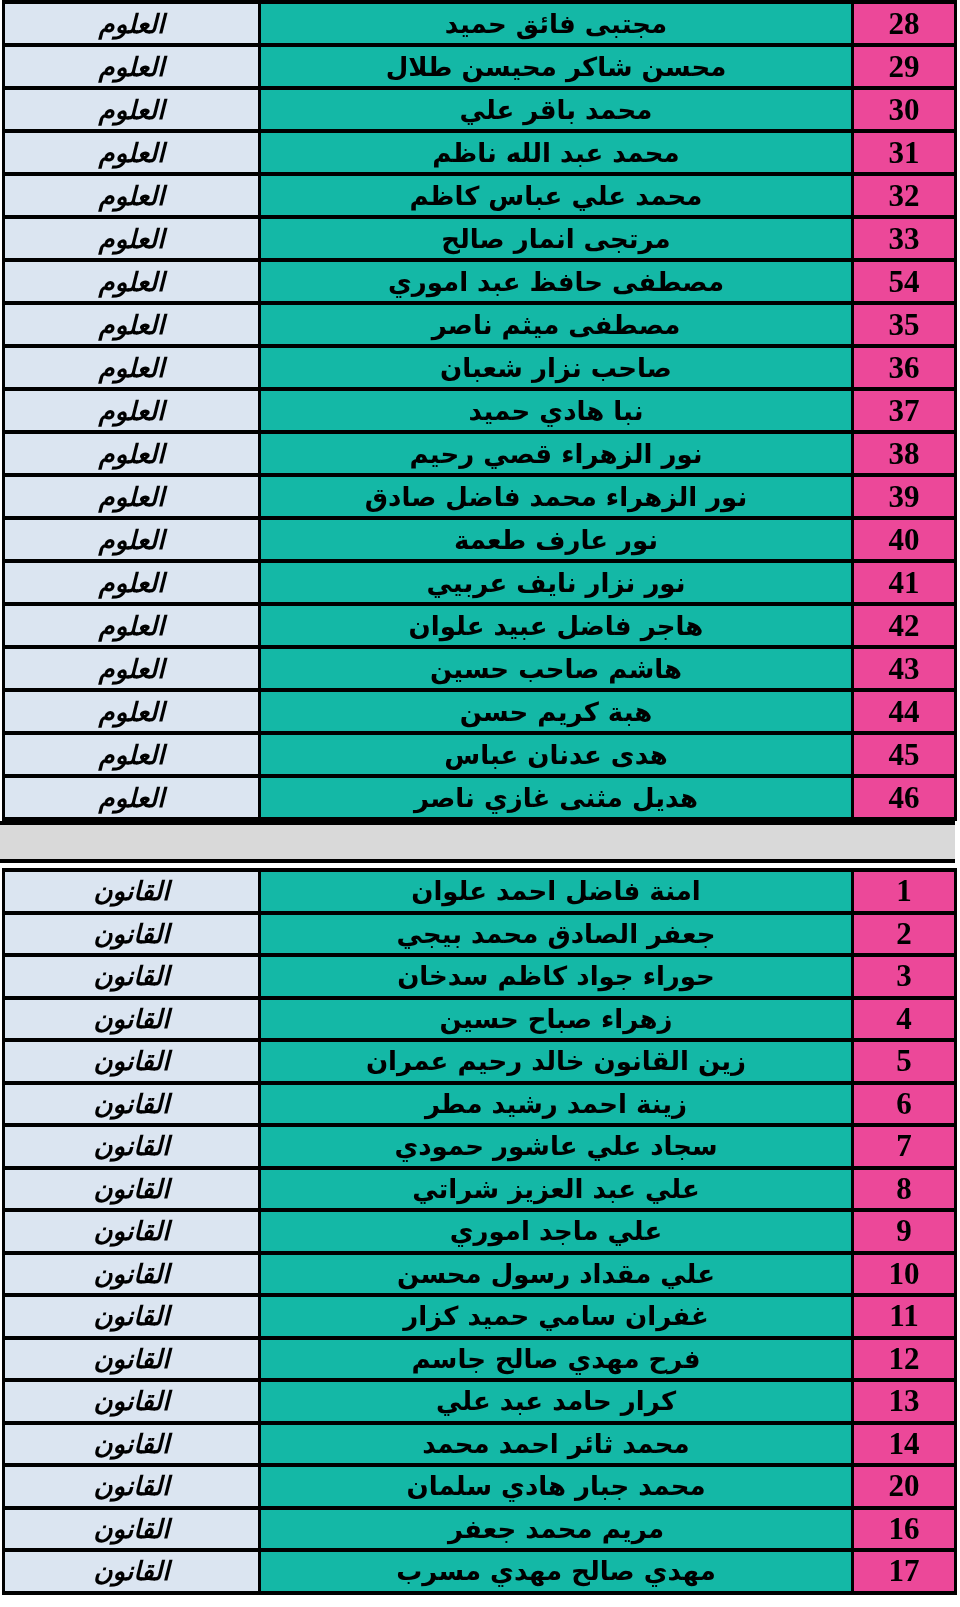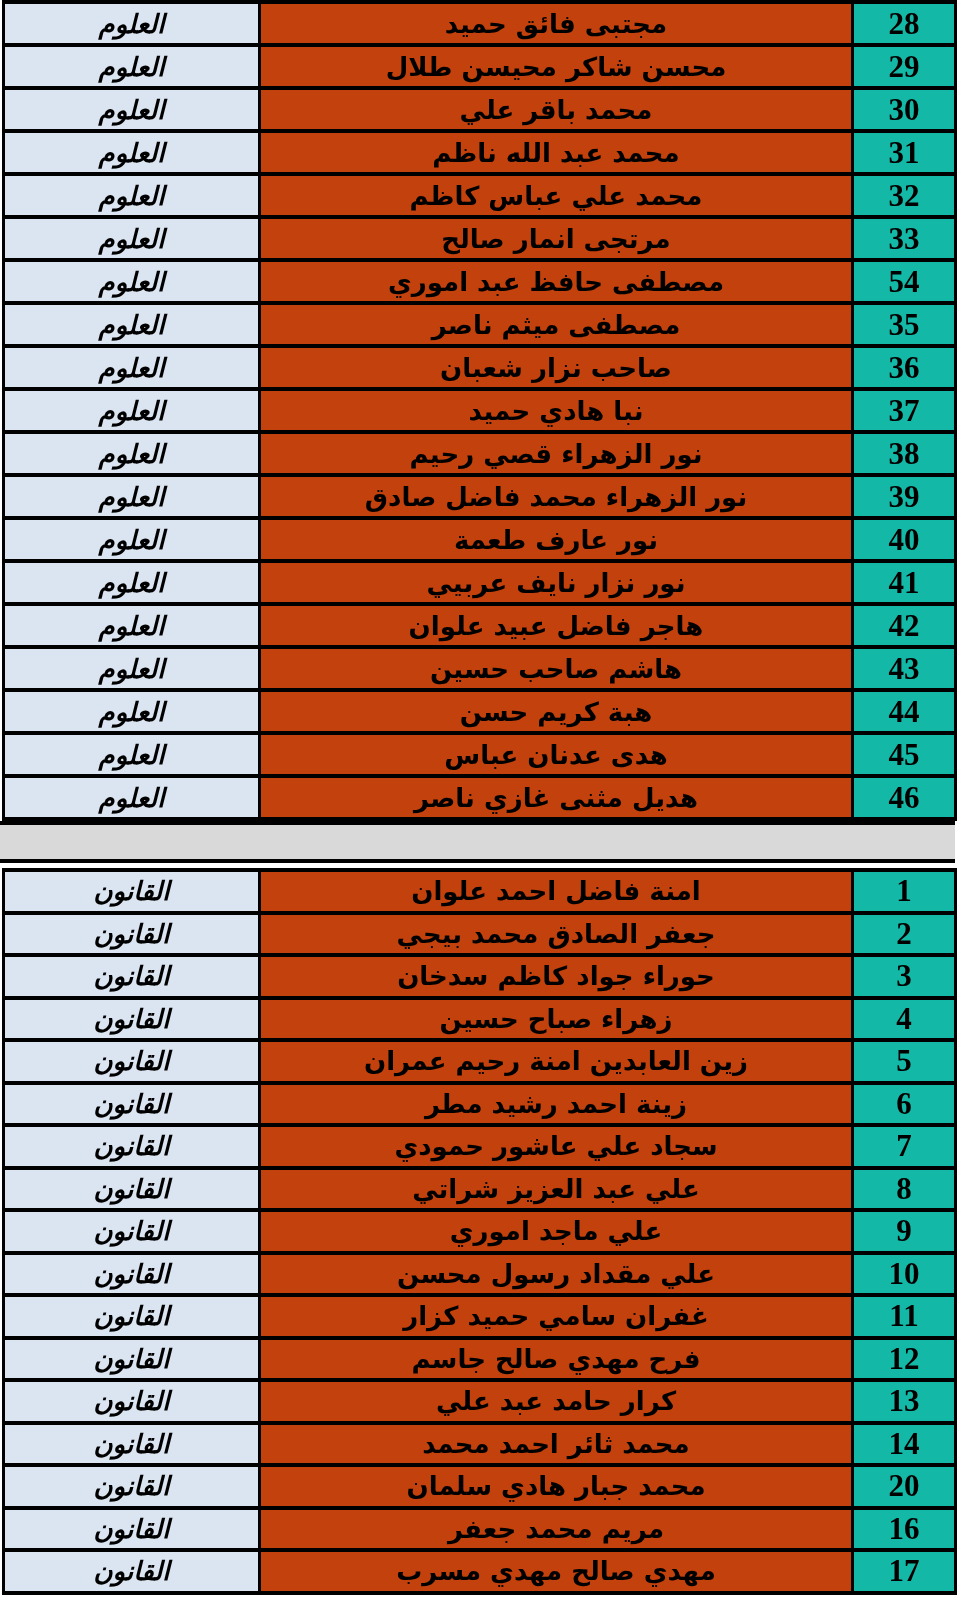--- a/index.html
+++ b/index.html
@@ -29,23 +29,23 @@
     vertical-align: middle;
     font-weight: bold;
     color: var(--text, #000);
     overflow: hidden;
     white-space: nowrap;
   }
   td.num  {
     width: 100px;
     font-family: "Liberation Serif", "DejaVu Serif", serif;
     font-size: 31px;
-    background: #14b8a6;
-  }
-  td.name { width: 590px; font-size: 26px; background: #c2410c; text-align: center; }
+    background: #ec4899;
+  }
+  td.name { width: 590px; font-size: 26px; background: #14b8a6; text-align: center; }
   td.dept { width: 253px; font-size: 26px; background: var(--dept-bg, #dbe5f1); font-style: italic; }
 
   #tbl0 tr { height: 43px; }
   #tbl1 tr { height: 42.5px; }
 
   .separator {
     position: absolute;
     left: 0; top: 821px;
     width: 955px; height: 42px;
     box-sizing: border-box;
@@ -178,21 +178,21 @@
           <td class="name">حوراء جواد كاظم سدخان</td>
           <td class="dept">القانون</td>
         </tr>
         <tr>
           <td class="num">4</td>
           <td class="name">زهراء صباح حسين</td>
           <td class="dept">القانون</td>
         </tr>
         <tr>
           <td class="num">5</td>
-          <td class="name">زين العابدين امنة رحيم عمران</td>
+          <td class="name">زين القانون خالد رحيم عمران</td>
           <td class="dept">القانون</td>
         </tr>
         <tr>
           <td class="num">6</td>
           <td class="name">زينة احمد رشيد مطر</td>
           <td class="dept">القانون</td>
         </tr>
         <tr>
           <td class="num">7</td>
           <td class="name">سجاد علي عاشور حمودي</td>

